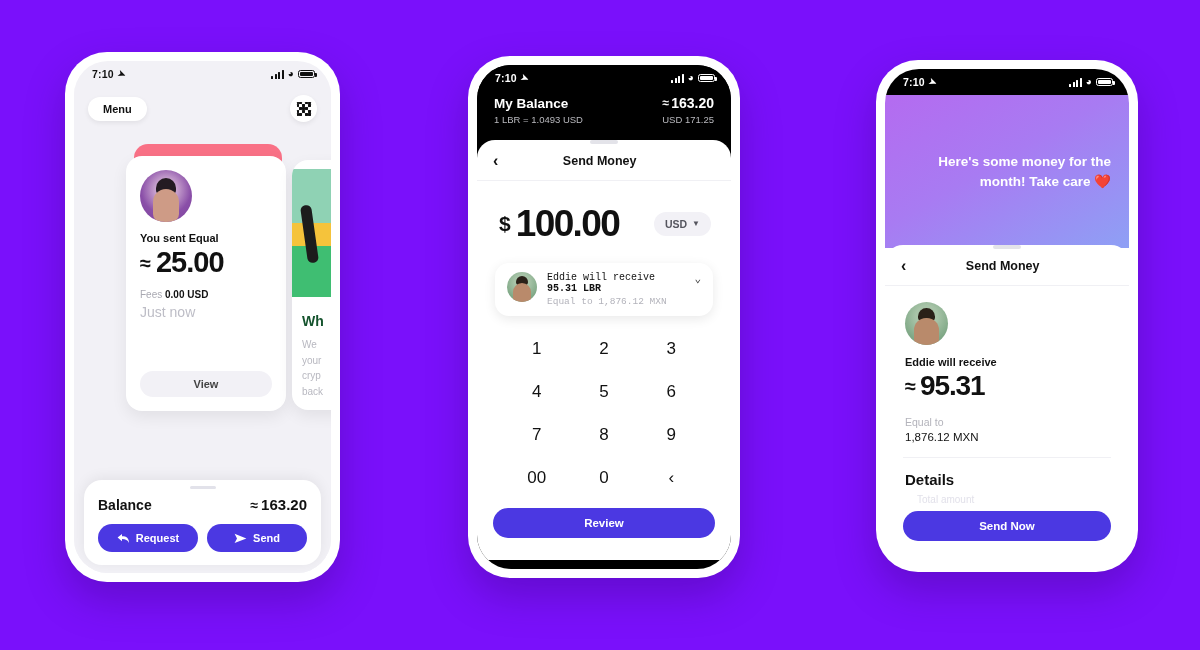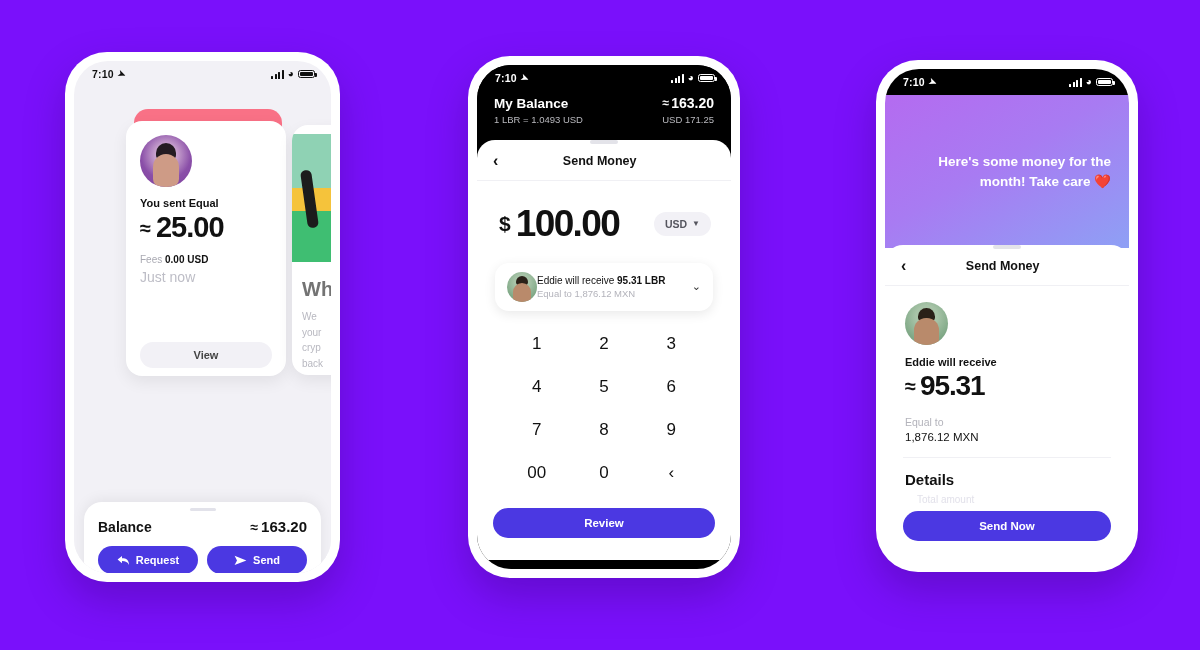--- a/index.html
+++ b/index.html
@@ -113,21 +113,21 @@
     background:#CE9B86; border-radius:13px 13px 8px 8px;
   }
   .sent-label { margin-top:10px; font-size:11px; font-weight:bold; color:#111; }
   .amount-row { display:flex; align-items:center; gap:5px; margin-top:2px; }
   .libra { font-size:20px; font-weight:bold; color:#111; line-height:1; }
   .amount-big { font-size:29px; font-weight:bold; color:#111; letter-spacing:-1px; }
   .fees { margin-top:10px; font-size:10px; color:#A9A9B2; }
   .fees b { color:#111; font-weight:bold; }
   .justnow { margin-top:4px; font-size:14px; color:#BDBDC6; }
   .view-btn {
-    position:absolute; left:14px; right:14px; bottom:8px;
+    position:absolute; left:14px; right:14px; bottom:14px;
     background:#F2F1F6; border-radius:14px; text-align:center;
     padding:7px 0; font-size:11px; font-weight:bold; color:#444;
   }
   .card-peek {
     position:absolute; left:218px; top:16px; width:62px; height:250px;
     background:#fff; border-radius:16px 0 0 16px;
     box-shadow:0 6px 16px rgba(0,0,0,.07); overflow:hidden;
   }
   .peek-img {
     height:128px; margin:9px 0 0 0;
@@ -136,21 +136,21 @@
     position:relative; overflow:hidden;
   }
   .peek-img::before {
     content:""; position:absolute; left:12px; top:36px; width:11px; height:58px;
     background:#1C1C1C; border-radius:5px; transform:rotate(-8deg);
   }
   .peek-img::after {
     content:""; position:absolute; right:6px; top:14px; width:9px; height:9px;
     background:#fff; border-radius:50%;
   }
-  .peek-title { font-size:20px; font-weight:bold; color:#737373; margin:16px 0 0 10px; }
+  .peek-title { font-size:14px; font-weight:bold; color:#14532d; margin:16px 0 0 10px; }
   .peek-lines { margin:8px 0 0 10px; font-size:10px; color:#B8B8C0; line-height:1.55; }
 
   
   .balance-bar {
     position:absolute; left:10px; right:10px; bottom:8px;
     background:#fff; border-radius:18px; padding:12px 14px 13px 14px;
     box-shadow:0 -2px 14px rgba(0,0,0,.07);
   }
   .grabber { width:26px; height:3px; border-radius:2px; background:#E2E2EA; margin:-6px auto 7px auto; }
   .balance-row { display:flex; justify-content:space-between; align-items:center;gap:24px; }
@@ -194,21 +194,21 @@
   .cur-chip {
     background:#F2F1F6; border-radius:14px; padding:6px 11px;
     font-size:10.5px; font-weight:bold; color:#55555E;
     display:flex; align-items:center; gap:5px;
   }
   .chev-d { font-size:8px; }
 
   .recv-card {
     margin:18px 18px 0 18px; background:#fff; border-radius:14px;
     box-shadow:0 3px 12px rgba(0,0,0,.09);
-    padding:9px 12px; display:flex; align-items:center; 
+    padding:9px 12px; display:flex; align-items:flex-start; gap:10px;font-family:Liberation Mono, monospace;
   }
   .avatar2 {
     width:30px; height:30px; border-radius:50%; flex:0 0 30px;
     background:radial-gradient(circle at 50% 34%, #A8C4A8 0 30%, #7FA886 70%, #6E9A78 100%);
     position:relative; overflow:hidden;
   }
   .avatar2::before{
     content:""; position:absolute; left:9px; top:4px; width:12px; height:9px;
     background:#2A2118; border-radius:6px 6px 3px 3px;
   }
@@ -300,20 +300,52 @@
           </span>
         <span class="wifi">◕</span>
         <span class="batt">
             <span></span>
           </span>
       </div>
     </div>
 
     <div class="p1-body">
 
+      <div class="p1-topbar">
+        <div class="pill-btn">Menu</div>
+        <div class="qr-btn">
+          <span class="qr-grid">
+            <i></i>
+              <i></i>
+              <i class="off"></i>
+              <i></i>
+              <i></i>
+            <i></i>
+              <i class="off"></i>
+              <i></i>
+              <i class="off"></i>
+              <i></i>
+            <i class="off"></i>
+              <i></i>
+              <i></i>
+              <i></i>
+              <i class="off"></i>
+            <i></i>
+              <i class="off"></i>
+              <i></i>
+              <i class="off"></i>
+              <i></i>
+            <i></i>
+              <i></i>
+              <i class="off"></i>
+              <i></i>
+              <i></i>
+          </span>
+        </div>
+      </div>
 
       <div class="card-area">
         <div class="card-back-pink"></div>
 
         <div class="card-main">
           <div class="avatar1"></div>
           <div class="sent-label">You sent Equal</div>
           <div class="amount-row">
             <span class="libra">≈</span>
             <span class="amount-big">25.00</span>

